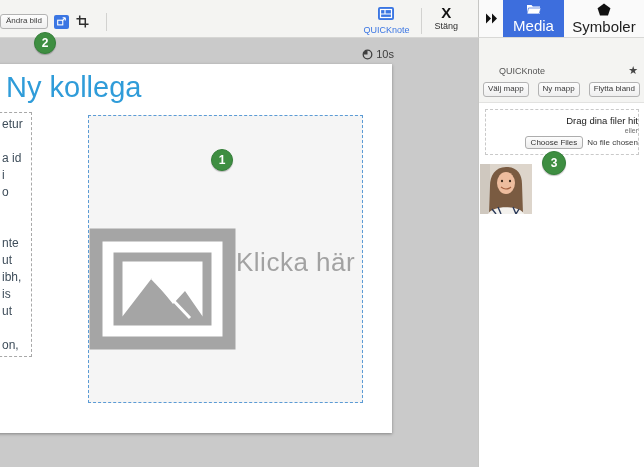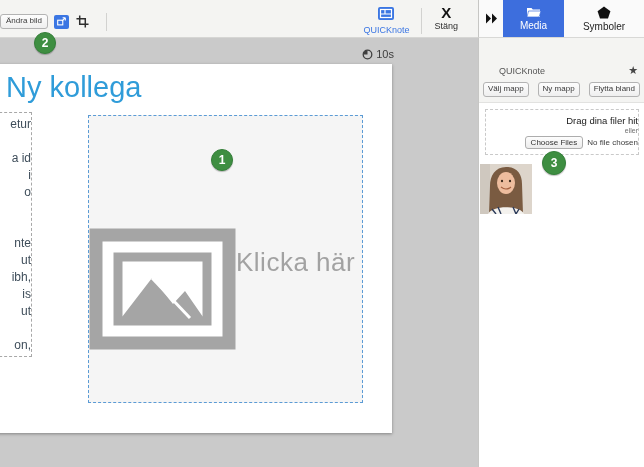--- a/index.html
+++ b/index.html
@@ -20,26 +20,26 @@
   .tb-group .lbl { font-size:9px; }
   .publish .lbl { color:#3b76e3; }
   .close .x { font-size:15px; font-weight:800; color:#141414; line-height:14px; }
   .close .lbl { color:#2e2e2e; }
   .tb-right .v-div { width:1px; height:26px; background:#d2d2d0; margin-top:2px; }
 
   
   .tabbar { position:absolute; left:478px; top:0; width:166px; height:38px; background:#fafafa;
     border-bottom:1px solid #d8d8d6; border-left:1px solid #c6c6c4; display:flex; align-items:stretch; }
   .collapse { width:24px; display:flex; align-items:center; justify-content:center; }
-  .tab { display:flex; flex-direction:column; align-items:center; justify-content:center; gap:2px; font-size:10px; }
+  .tab { display:flex; flex-direction:column; align-items:center; justify-content:center; gap:2px; font-size:15px; }
   .tab.active { width:61px; background:#3d6edd; color:#fff; }
   .tab.plain { flex:1; color:#1e1e1e; }
 
   
-  .canvas { position:absolute; left:0; top:38px; width:478px; height:429px; overflow:hidden;text-align:right; }
+  .canvas { position:absolute; left:0; top:38px; width:478px; height:429px; overflow:hidden; }
   .slide { position:absolute; left:-60px; top:26px; width:452px; height:369px; background:#fff;
     box-shadow:0 1px 3px rgba(0,0,0,.35); }
   .duration { position:absolute; top:10px; right:84px; display:flex; align-items:center; gap:3px;
     font-size:11px; color:#3c3c3c; }
   .slide-title { position:absolute; left:6px; top:33px; font-size:29px; color:#2f9cd9; white-space:nowrap; }
   .textblock { position:absolute; left:-155px; top:74px; width:187px; height:245px;
     border:1px dashed #a8a8a8; background:#fff; overflow:hidden; }
   .textblock .lines { padding:3px 0 0 156px; font-size:12px; line-height:17px; color:#3e4d5a; white-space:nowrap; }
   .placeholder { position:absolute; left:88px; top:77px; width:275px; height:288px;
     background:#f5f5f5; border:1px dashed #5b9bd5; display:flex; flex-direction:row; align-items:center; }

